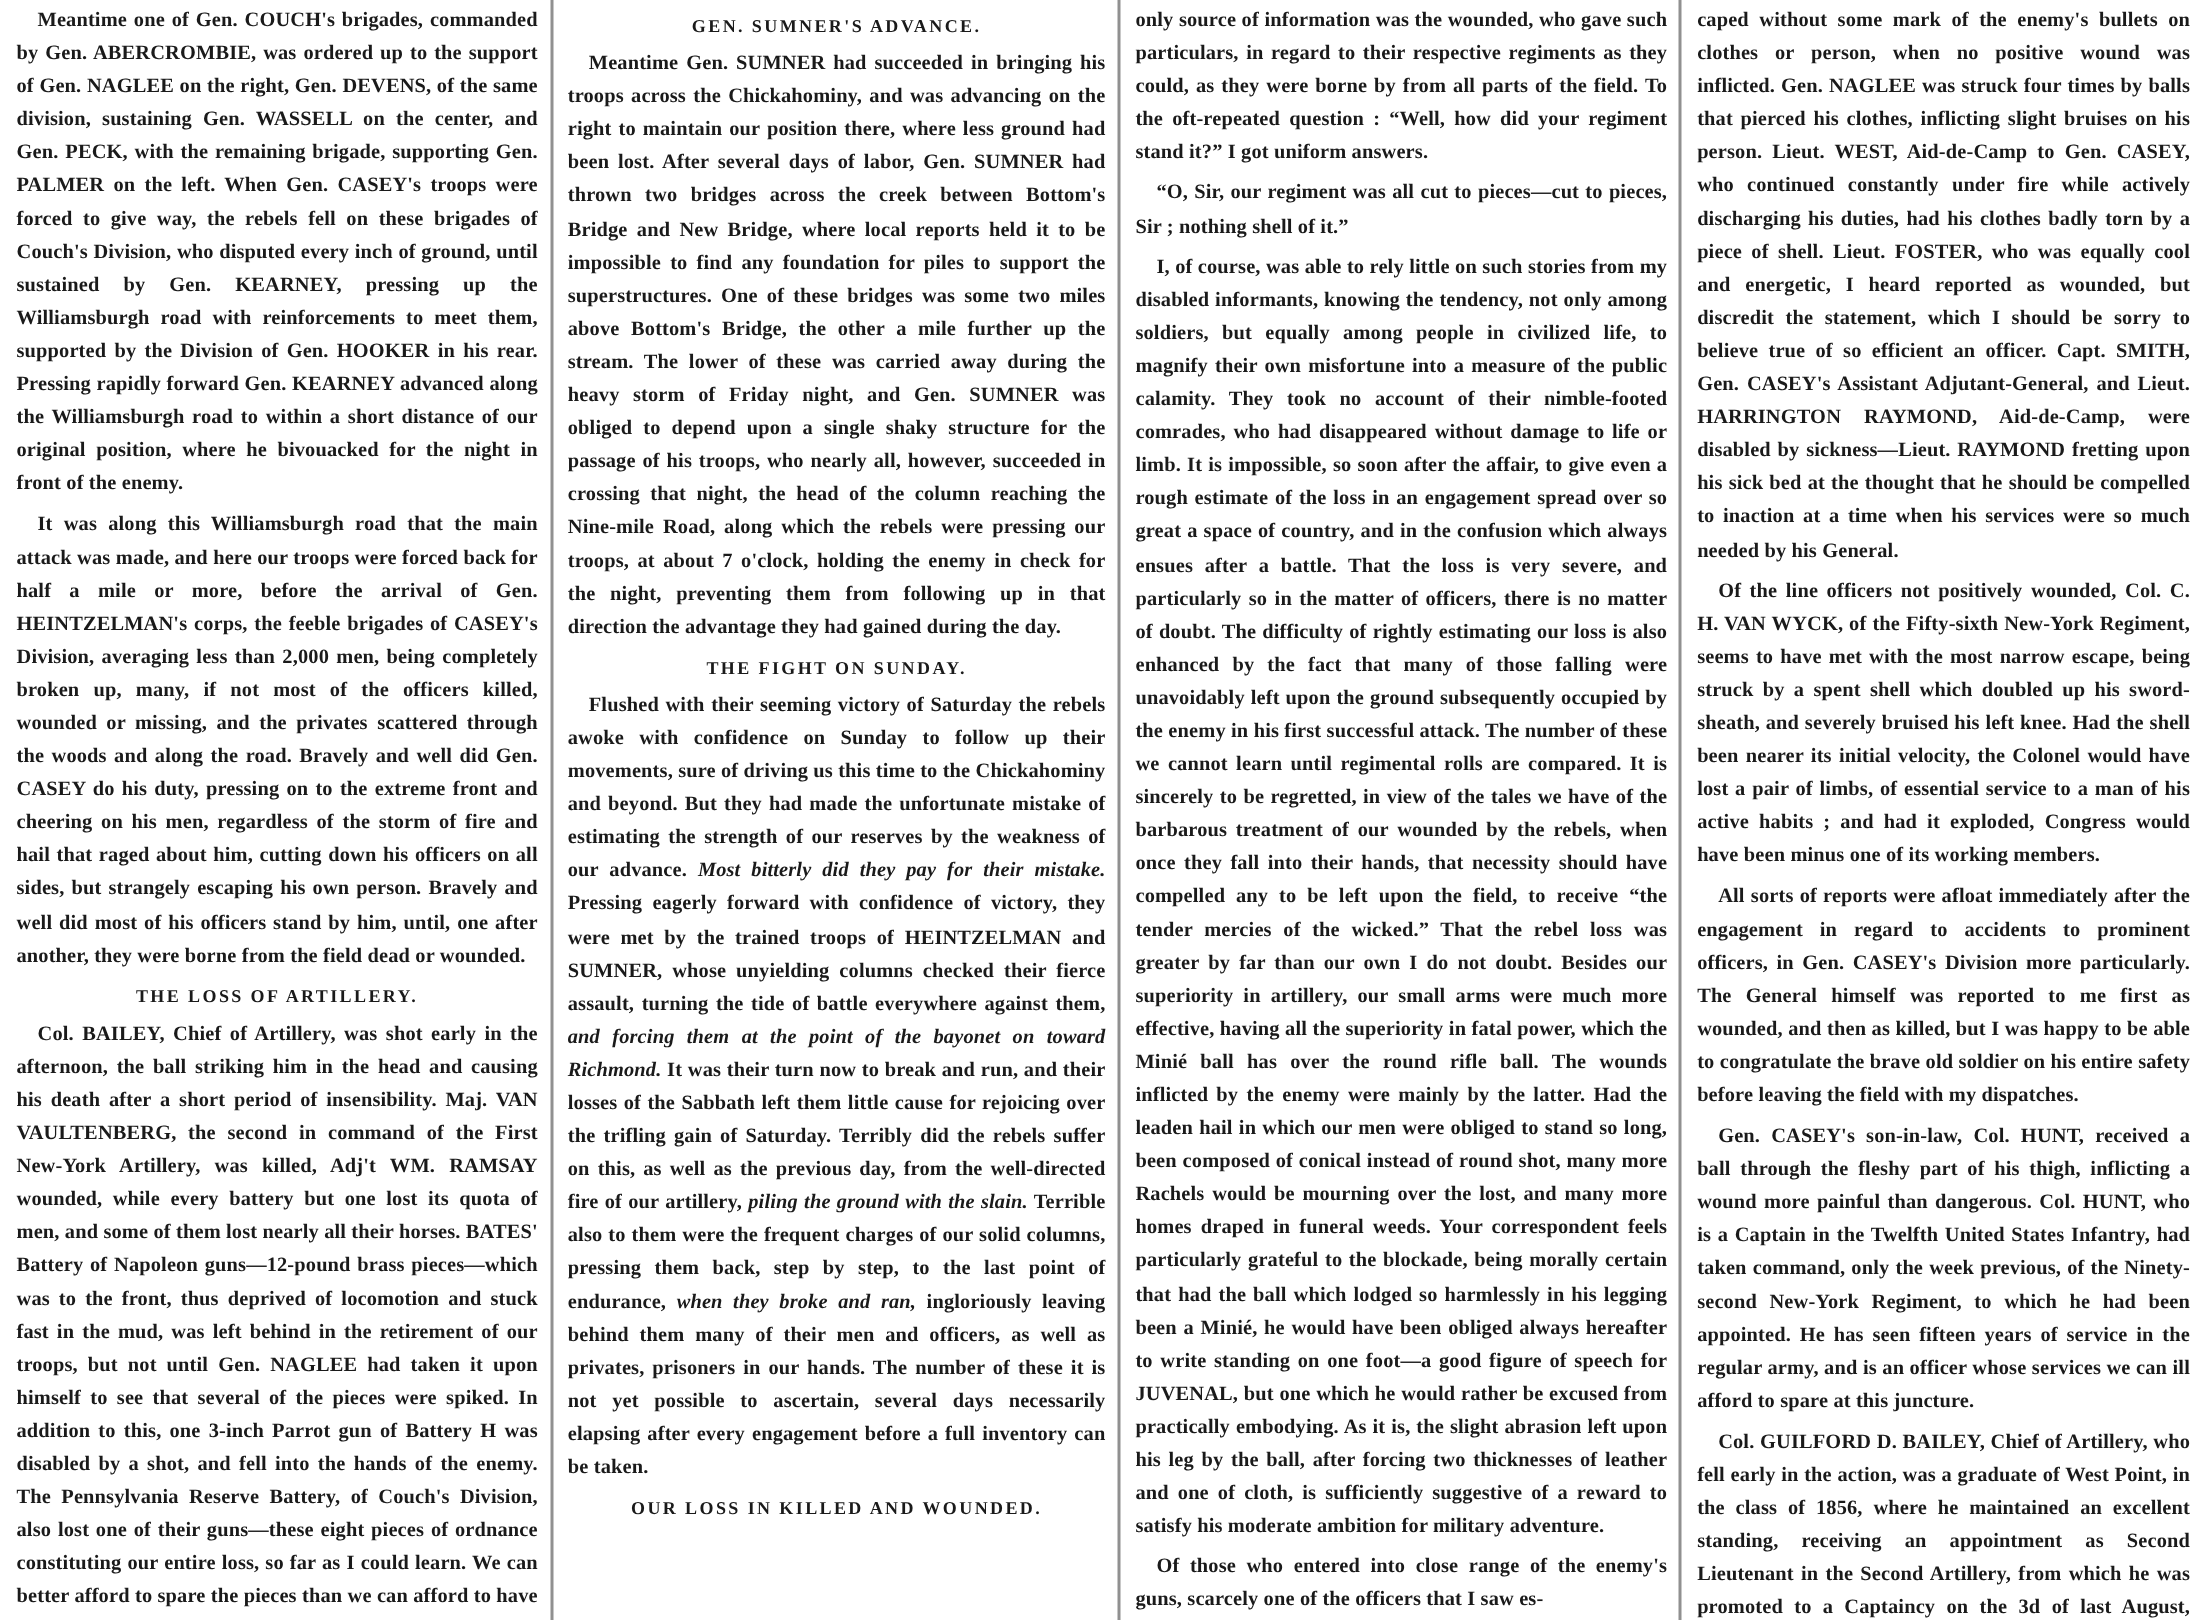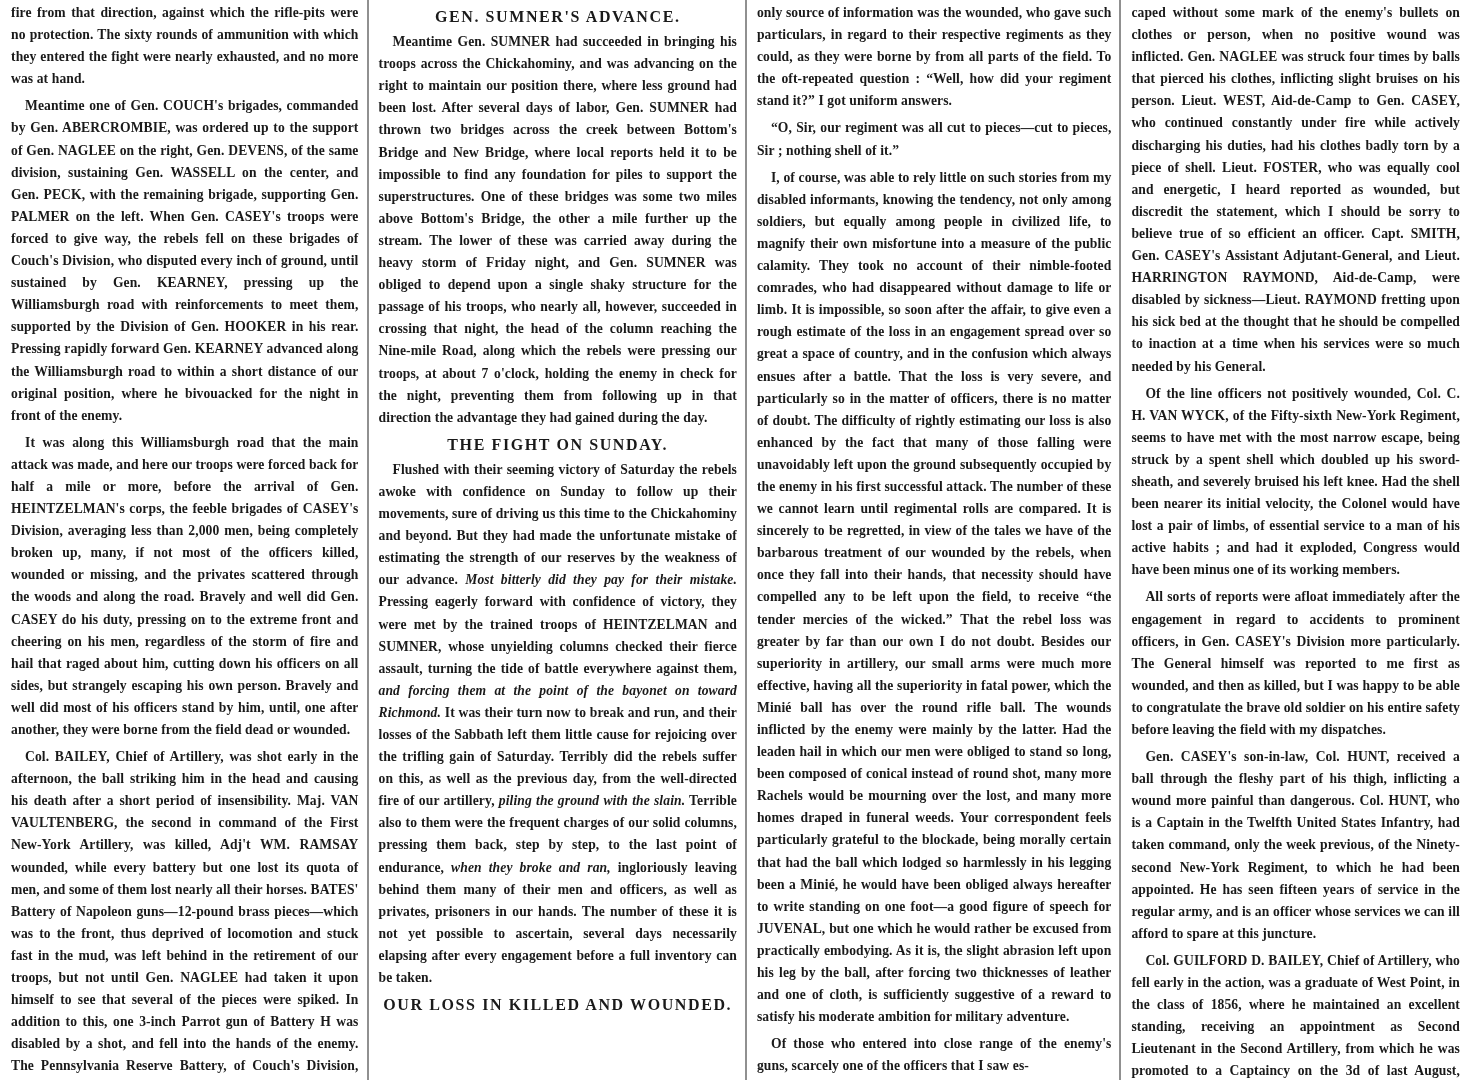--- a/index.html
+++ b/index.html
@@ -22,34 +22,34 @@
   .col2 { width:378px; }
   .col3 { width:374px;border-radius:31px; }
   .col4 { width:344px; padding-right:4px; }
   .rule {
     width:2px; background:#6b6b6b; height:1080px; flex:none;
     opacity:0.75;
   }
   p { margin:0 0 5px 0; text-indent:14px; }
   p.cont { text-indent:0; }
   h3 {
-    margin:4px 0 3px 0; text-align:center; font-size:16px; font-weight:bold;
+    margin:4px 0 3px 0; text-align:center; font-size:12px; font-weight:bold;
     letter-spacing:1.6px; text-transform:uppercase;
   }
   em { }
 </style>
 </head>
 <body>
 
 <div class="page">
 
   <div class="col col1">
-    <p class="cont">fire from that direction, against which the rifle-pits were no protection. The sixty rounds of ammunition with which they entered the fight were nearly exhausted, and no more was at hand.</p>
     <p>Meantime one of Gen. COUCH's brigades, commanded by Gen. ABERCROMBIE, was ordered up to the support of Gen. NAGLEE on the right, Gen. DEVENS, of the same division, sustaining Gen. WASSELL on the center, and Gen. PECK, with the remaining brigade, supporting Gen. PALMER on the left. When Gen. CASEY's troops were forced to give way, the rebels fell on these brigades of Couch's Division, who disputed every inch of ground, until sustained by Gen. KEARNEY, pressing up the Williamsburgh road with reinforcements to meet them, supported by the Division of Gen. HOOKER in his rear. Pressing rapidly forward Gen. KEARNEY advanced along the Williamsburgh road to within a short distance of our original position, where he bivouacked for the night in front of the enemy.</p>
     <p>It was along this Williamsburgh road that the main attack was made, and here our troops were forced back for half a mile or more, before the arrival of Gen. HEINTZELMAN's corps, the feeble brigades of CASEY's Division, averaging less than 2,000 men, being completely broken up, many, if not most of the officers killed, wounded or missing, and the privates scattered through the woods and along the road. Bravely and well did Gen. CASEY do his duty, pressing on to the extreme front and cheering on his men, regardless of the storm of fire and hail that raged about him, cutting down his officers on all sides, but strangely escaping his own person. Bravely and well did most of his officers stand by him, until, one after another, they were borne from the field dead or wounded.</p>
+    <h3>THE LOSS OF ARTILLERY.</h3>
     <p>Col. BAILEY, Chief of Artillery, was shot early in the afternoon, the ball striking him in the head and causing his death after a short period of insensibility. Maj. VAN VAULTENBERG, the second in command of the First New-York Artillery, was killed, Adj't WM. RAMSAY wounded, while every battery but one lost its quota of men, and some of them lost nearly all their horses. BATES' Battery of Napoleon guns—12-pound brass pieces—which was to the front, thus deprived of locomotion and stuck fast in the mud, was left behind in the retirement of our troops, but not until Gen. NAGLEE had taken it upon himself to see that several of the pieces were spiked. In addition to this, one 3-inch Parrot gun of Battery H was disabled by a shot, and fell into the hands of the enemy. The Pennsylvania Reserve Battery, of Couch's Division, also lost one of their guns—these eight pieces of ordnance constituting our entire loss, so far as I could learn. We can better afford to spare the pieces than we can afford to have the rebels profit by their gain. They show every</p>
   </div>
 
   <div class="rule"></div>
 
   <div class="col col2">
     <h3>GEN. SUMNER'S ADVANCE.</h3>
     <p>Meantime Gen. SUMNER had succeeded in bringing his troops across the Chickahominy, and was advancing on the right to maintain our position there, where less ground had been lost. After several days of labor, Gen. SUMNER had thrown two bridges across the creek between Bottom's Bridge and New Bridge, where local reports held it to be impossible to find any foundation for piles to support the superstructures. One of these bridges was some two miles above Bottom's Bridge, the other a mile further up the stream. The lower of these was carried away during the heavy storm of Friday night, and Gen. SUMNER was obliged to depend upon a single shaky structure for the passage of his troops, who nearly all, however, succeeded in crossing that night, the head of the column reaching the Nine-mile Road, along which the rebels were pressing our troops, at about 7 o'clock, holding the enemy in check for the night, preventing them from following up in that direction the advantage they had gained during the day.</p>
     <h3>THE FIGHT ON SUNDAY.</h3>
     <p><span>Flushed with their seeming victory of Saturday the rebels awoke with confidence on Sunday to follow up their movements, sure of driving us this time to the Chickahominy and beyond. But they had made the unfortunate mistake of estimating the strength of our reserves by the weakness of our advance. </span><em>Most bitterly did they pay for their mistake.</em><span> Pressing eagerly forward with confidence of victory, they were met by the trained troops of HEINTZELMAN and SUMNER, whose unyielding columns checked their fierce assault, turning the tide of battle everywhere against them, </span><em>and forcing them at the point of the bayonet on toward Richmond.</em><span> It was their turn now to break and run, and their losses of the Sabbath left them little cause for rejoicing over the trifling gain of Saturday. Terribly did the rebels suffer on this, as well as the previous day, from the well-directed fire of our artillery, </span><em>piling the ground with the slain.</em><span> Terrible also to them were the frequent charges of our solid columns, pressing them back, step by step, to the last point of endurance, </span><em>when they broke and ran,</em><span> ingloriously leaving behind them many of their men and officers, as well as privates, prisoners in our hands. The number of these it is not yet possible to ascertain, several days necessarily elapsing after every engagement before a full inventory can be taken.</span></p>

